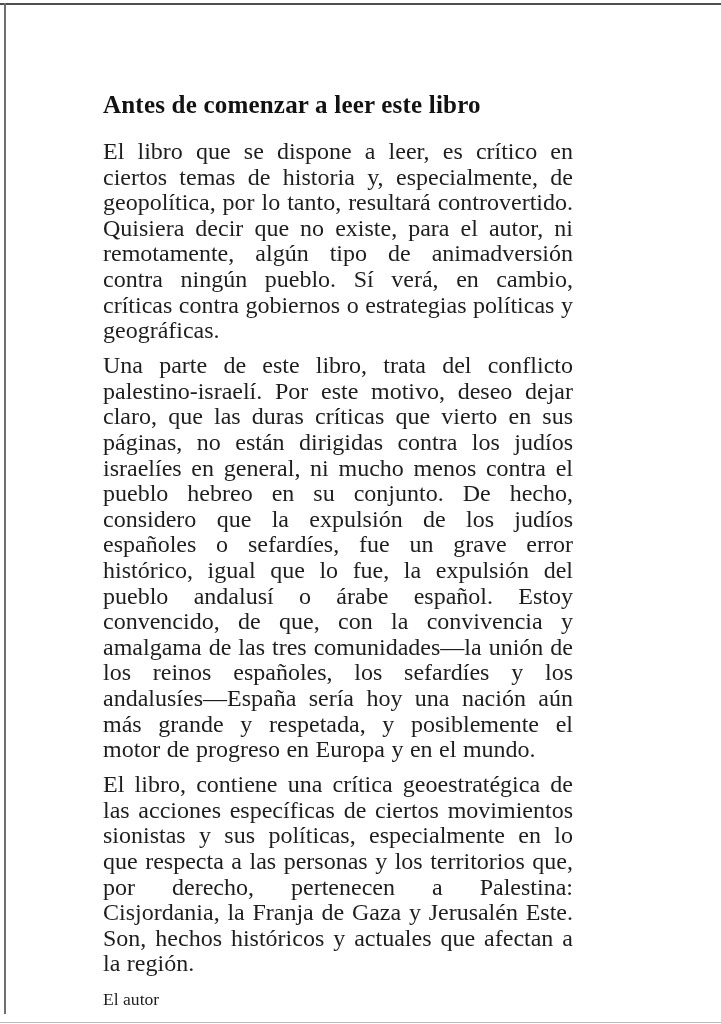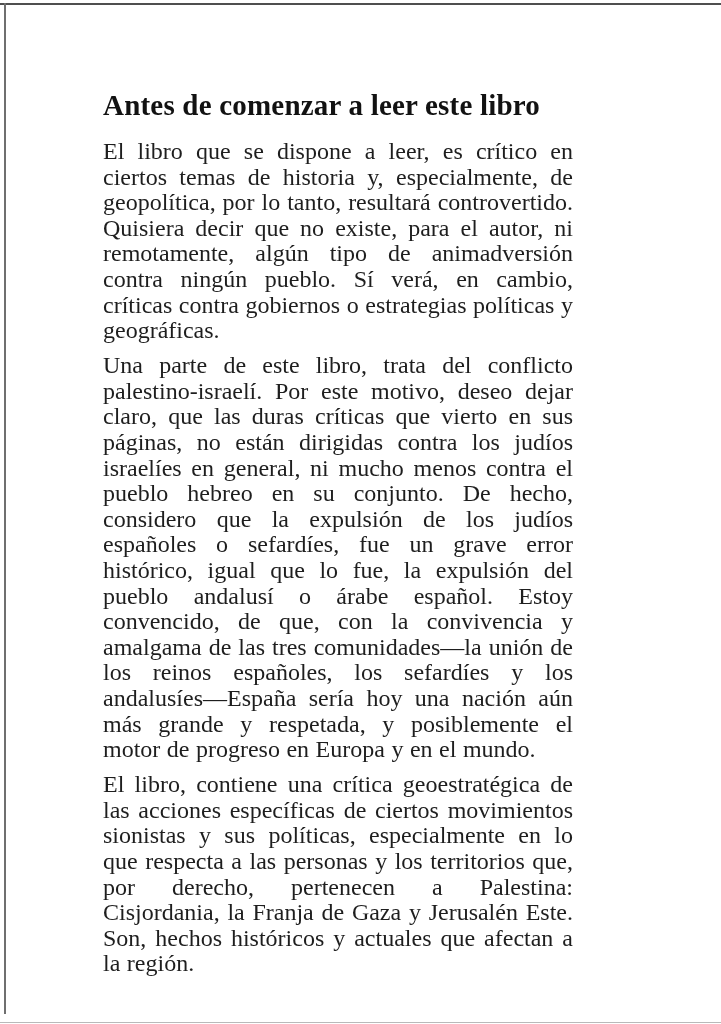--- a/index.html
+++ b/index.html
@@ -16,21 +16,21 @@
   .frame-left   { position: absolute; top: 3px; left: 4px; width: 2px; height: 1011px; background: #6f6f6f; }
   .frame-bottom { position: absolute; bottom: 1px; left: 0; width: 721px; height: 1px; background: #b9b9b9; }
 
   .content {
     position: absolute;
     left: 103px;
     top: 92px;
     width: 470px;
   }
   .heading {
-    font-size: 29px;
+    font-size: 25px;
     line-height: 26px;
     font-weight: bold;
     color: #121212;
     letter-spacing: 0.2px;
     margin: 0 0 21px 0;
   }
   .para {
     font-size: 24px;
     line-height: 25.6px;
     text-align: justify;
@@ -54,14 +54,15 @@
 
   <div class="content">
     <h1 class="heading">Antes de comenzar a leer este libro</h1>
 
     <p class="para">El libro que se dispone a leer, es crítico en ciertos temas de historia y, especialmente, de geopolítica, por lo tanto, resultará controvertido. Quisiera decir que no existe, para el autor, ni remotamente, algún tipo de animadversión contra ningún pueblo. Sí verá, en cambio, críticas contra gobiernos o estrategias políticas y geográficas.</p>
 
     <p class="para">Una parte de este libro, trata del conflicto palestino-israelí. Por este motivo, deseo dejar claro, que las duras críticas que vierto en sus páginas, no están dirigidas contra los judíos israelíes en general, ni mucho menos contra el pueblo hebreo en su conjunto. De hecho, considero que la expulsión de los judíos españoles o sefardíes, fue un grave error histórico, igual que lo fue, la expulsión del pueblo andalusí o árabe español. Estoy convencido, de que, con la convivencia y amalgama de las tres comunidades—la unión de los reinos españoles, los sefardíes y los andalusíes—España sería hoy una nación aún más grande y respetada, y posiblemente el motor de progreso en Europa y en el mundo.</p>
 
     <p class="para">El libro, contiene una crítica geoestratégica de las acciones específicas de ciertos movimientos sionistas y sus políticas, especialmente en lo que respecta a las personas y los territorios que, por derecho, pertenecen a Palestina: Cisjordania, la Franja de Gaza y Jerusalén Este. Son, hechos históricos y actuales que afectan a la región.</p>
 
+    <p class="signature">El autor</p>
   </div>
 </div>
 
 </body></html>

